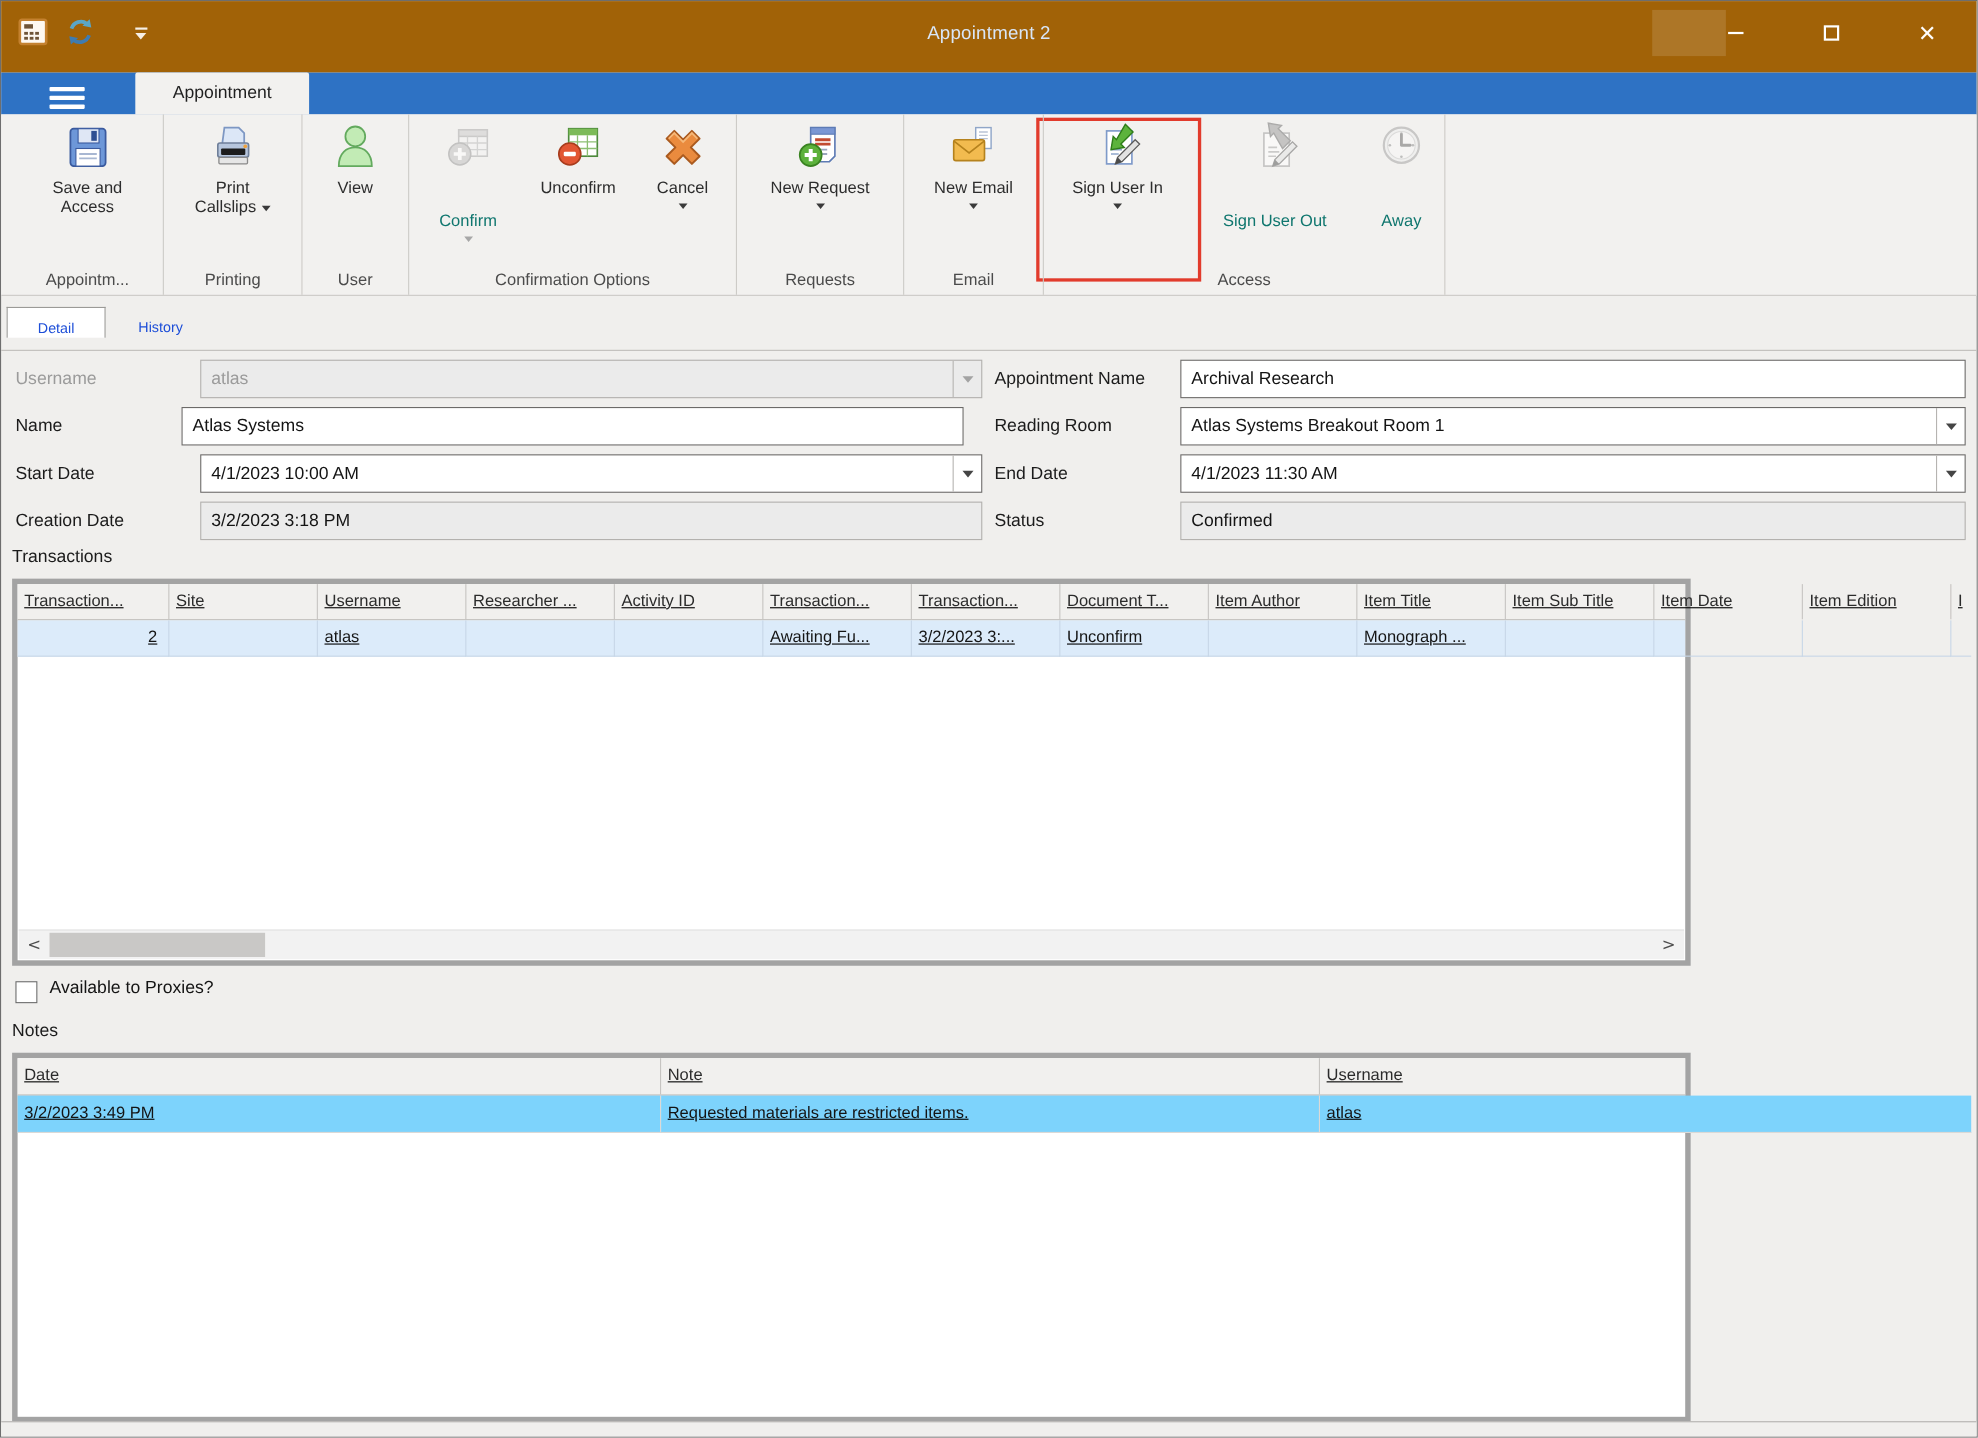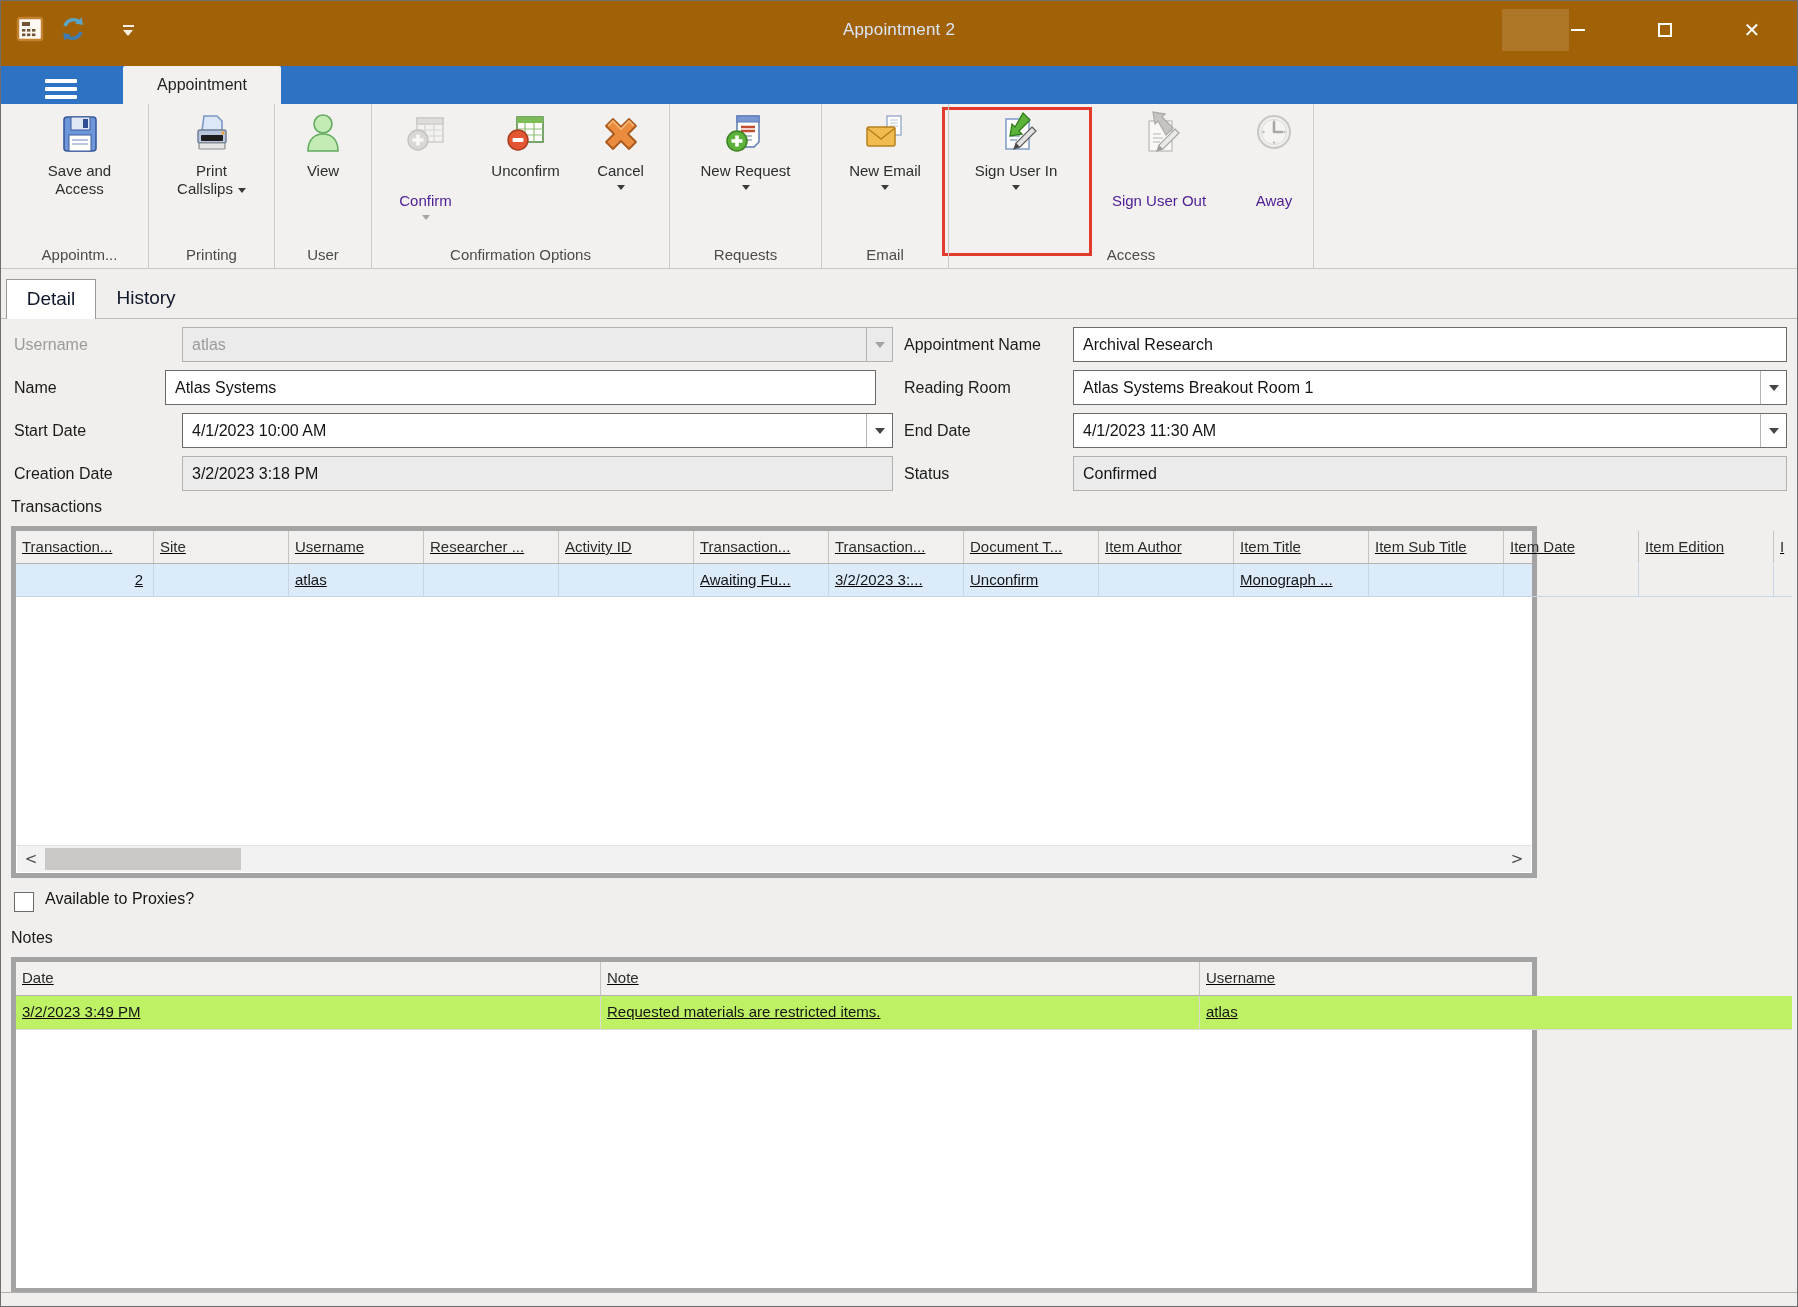--- a/index.html
+++ b/index.html
@@ -25,30 +25,30 @@
   .menu-bar { width:32px; height:4px; background:#fff; border-radius:1px; }
   .app-tab { position:absolute; left:122px; top:0; width:158px; height:38px; background:#f2f1ef; border-radius:2px 2px 0 0; text-align:center; line-height:38px; font-size:16px; color:#1f1f1f; }
 
   
   .ribbon { position:absolute; left:0; top:103px; width:100%; height:165px; background:#f2f1ef; border-bottom:1px solid #cbc9c6; }
   .rgroup { position:absolute; top:0; height:164px; border-right:1px solid #cdcbc7; }
   .rgroup .btns { display:flex; justify-content:center; padding-top:5px; gap:6px; }
   .grouplabel { position:absolute; bottom:5px; left:0; width:100%; text-align:center; font-size:15px; color:#4b4b4b; white-space:nowrap; }
   .rbtn { display:flex; flex-direction:column; align-items:center; text-align:center; padding-top:2px; }
   .rbtn .lbl { font-size:15px; line-height:18px; color:#2d2d2d; margin-top:5px; white-space:nowrap; }
-  .rbtn.disabled .lbl { color:#4c1d95;margin-top:35px; }
+  .rbtn.disabled .lbl { color:#0f766e;margin-top:35px; }
   .rbtn.disabled svg { filter:grayscale(1) opacity(.5); }
   .caret-down { width:0; height:0; border-left:4px solid transparent; border-right:4px solid transparent; border-top:5px solid #3a3a3a; margin-top:5px; }
   .rbtn.disabled .caret-down { border-top-color:#a7a7a7; }
   .caret-inline { display:inline-block; width:0; height:0; border-left:4px solid transparent; border-right:4px solid transparent; border-top:5px solid #3a3a3a; margin-left:5px; vertical-align:middle; }
   .red-box { position:absolute; left:941px; top:3px; width:150px; height:149px; border:3px solid #e23b2c; }
 
   
   .tabstrip-line { position:absolute; left:0; top:317px; width:100%; height:1px; background:#bfbdba; }
-  .dtab { position:absolute; top:278px; height:40px; text-align:center; font-size:19px; color:#0f172a; line-height:38px; }
+  .dtab { position:absolute; top:278px; height:28px; text-align:center; font-size:13px; color:#1d4ed8; line-height:38px; }
   .dtab.active { left:5px; width:90px; background:#ffffff; border:1px solid #9b9a97; border-bottom:none; z-index:2; }
   .dtab.plain { left:97px; width:96px; }
 
   
   .flabel { position:absolute; height:35px; line-height:35px; font-size:16px; color:#1b1b1b; }
   .flabel.dim { color:#9b9b9b; }
   .ffield { position:absolute; height:35px; font-size:16px; line-height:33px; color:#141414; padding-left:9px; overflow:hidden; white-space:nowrap; }
   .f-white { background:#ffffff; border:1px solid #6c6a68; }
   .f-gray  { background:#ebebeb; border:1px solid #b3b1ae; }
   .f-gray.dimtext { color:#9b9b9b; }
@@ -63,21 +63,21 @@
   .grow { display:flex; }
   .gh { height:33px; background:#f1f0ee; border-bottom:1px solid #b5b3b0; }
   .gh .gcell { border-right:1px solid #c6c4c1; font-size:15px; color:#2b2b2b; line-height:32px; padding:0 6px; overflow:hidden; white-space:nowrap; flex:none; }
   .gr { height:33px; }
   .gr .gcell { border-right:1px solid #c7d6e7; border-bottom:1px solid #c7d6e7; font-size:15px; color:#141414; line-height:32px; padding:0 6px; overflow:hidden; white-space:nowrap; flex:none; }
   .sel { background:#dcebfa; }
   .num { text-align:right; padding-right:10px !important; }
 
   .notes-grid .gh { height:34px; }
   .notes-grid .gr { height:34px; }
-  .notes-grid .gr .gcell { border-right:1px solid #dbd9d6; border-bottom:1px solid #dbd9d6; background:#bef264; }
+  .notes-grid .gr .gcell { border-right:1px solid #dbd9d6; border-bottom:1px solid #dbd9d6; background:#7dd3fc; }
 
   
   .hscroll { position:absolute; left:1px; right:1px; bottom:1px; height:27px; background:#f2f2f2; border-top:1px solid #e2e2e2; }
   .hs-arrow { position:absolute; top:0; width:24px; height:26px; text-align:center; line-height:26px; font-size:15px; color:#4d4d4d; font-family:"DejaVu Sans",sans-serif; }
   .hs-thumb { position:absolute; left:28px; top:2px; width:196px; height:22px; background:#c9c8c6; }
 
   
   .checkbox { position:absolute; left:13px; top:891px; width:20px; height:20px; background:#fff; border:1px solid #6b6b6b; }
   .cb-label { position:absolute; left:44px; top:889px; font-size:16px; color:#141414; }
 

